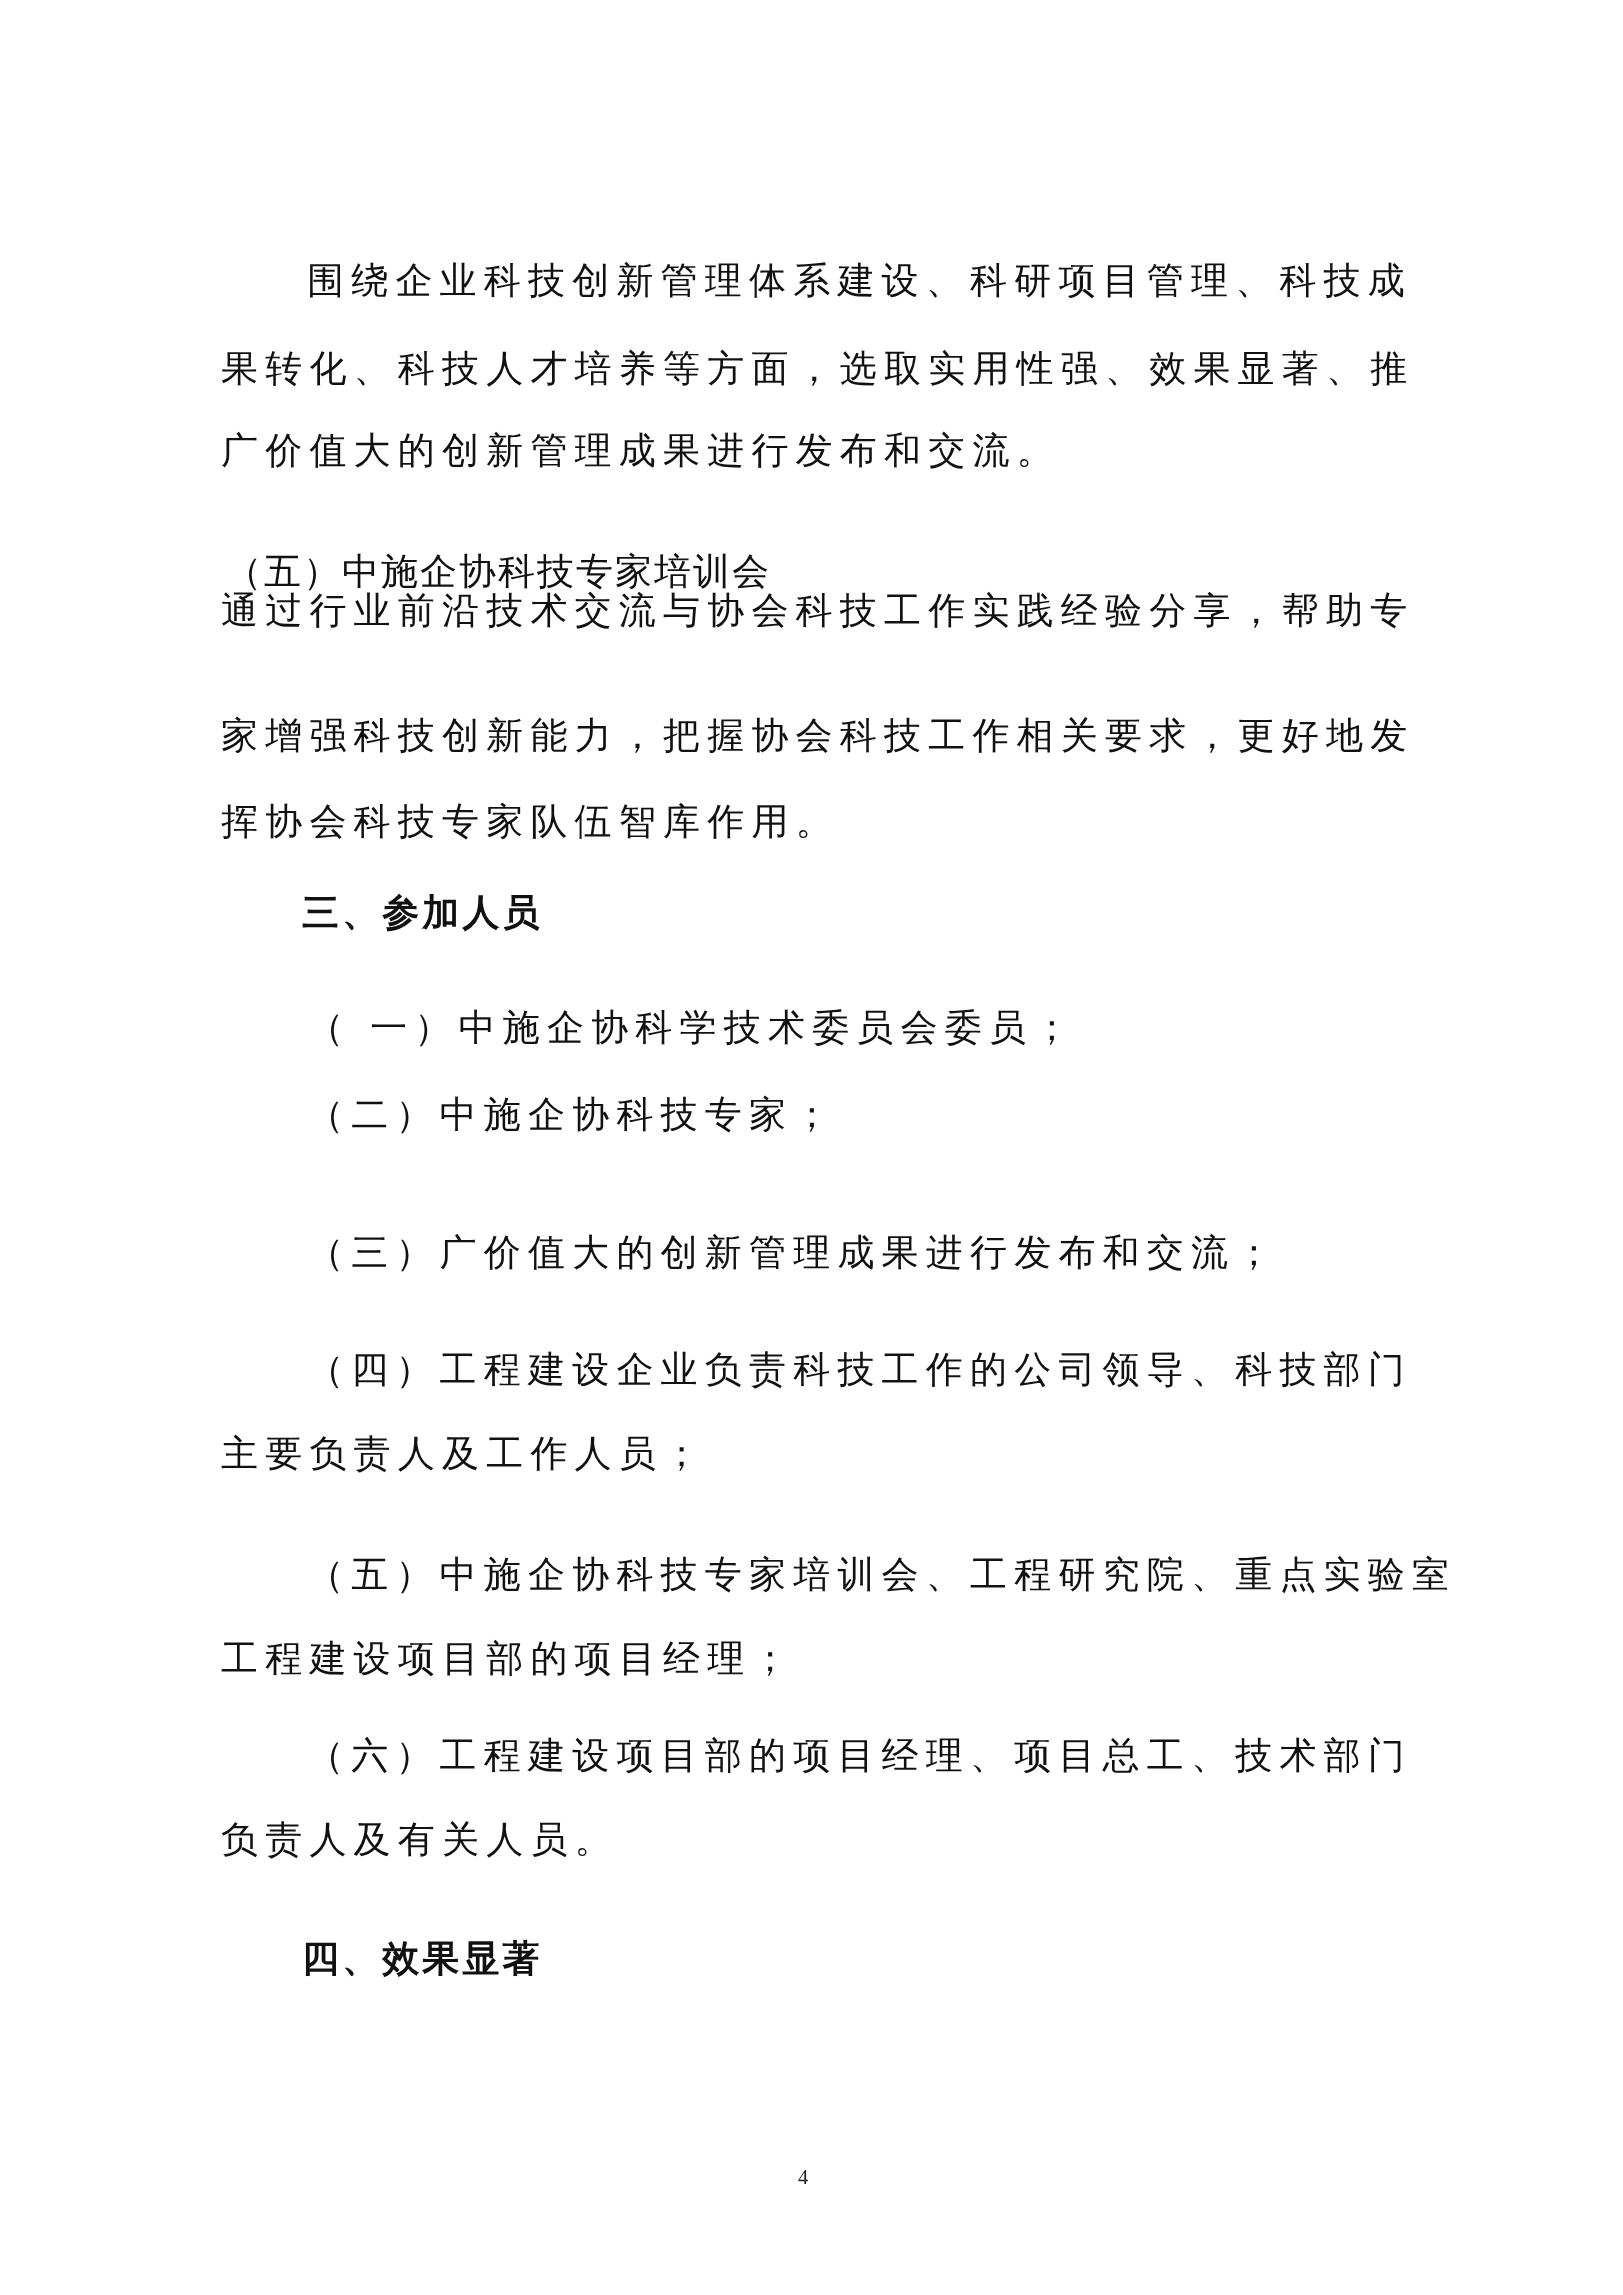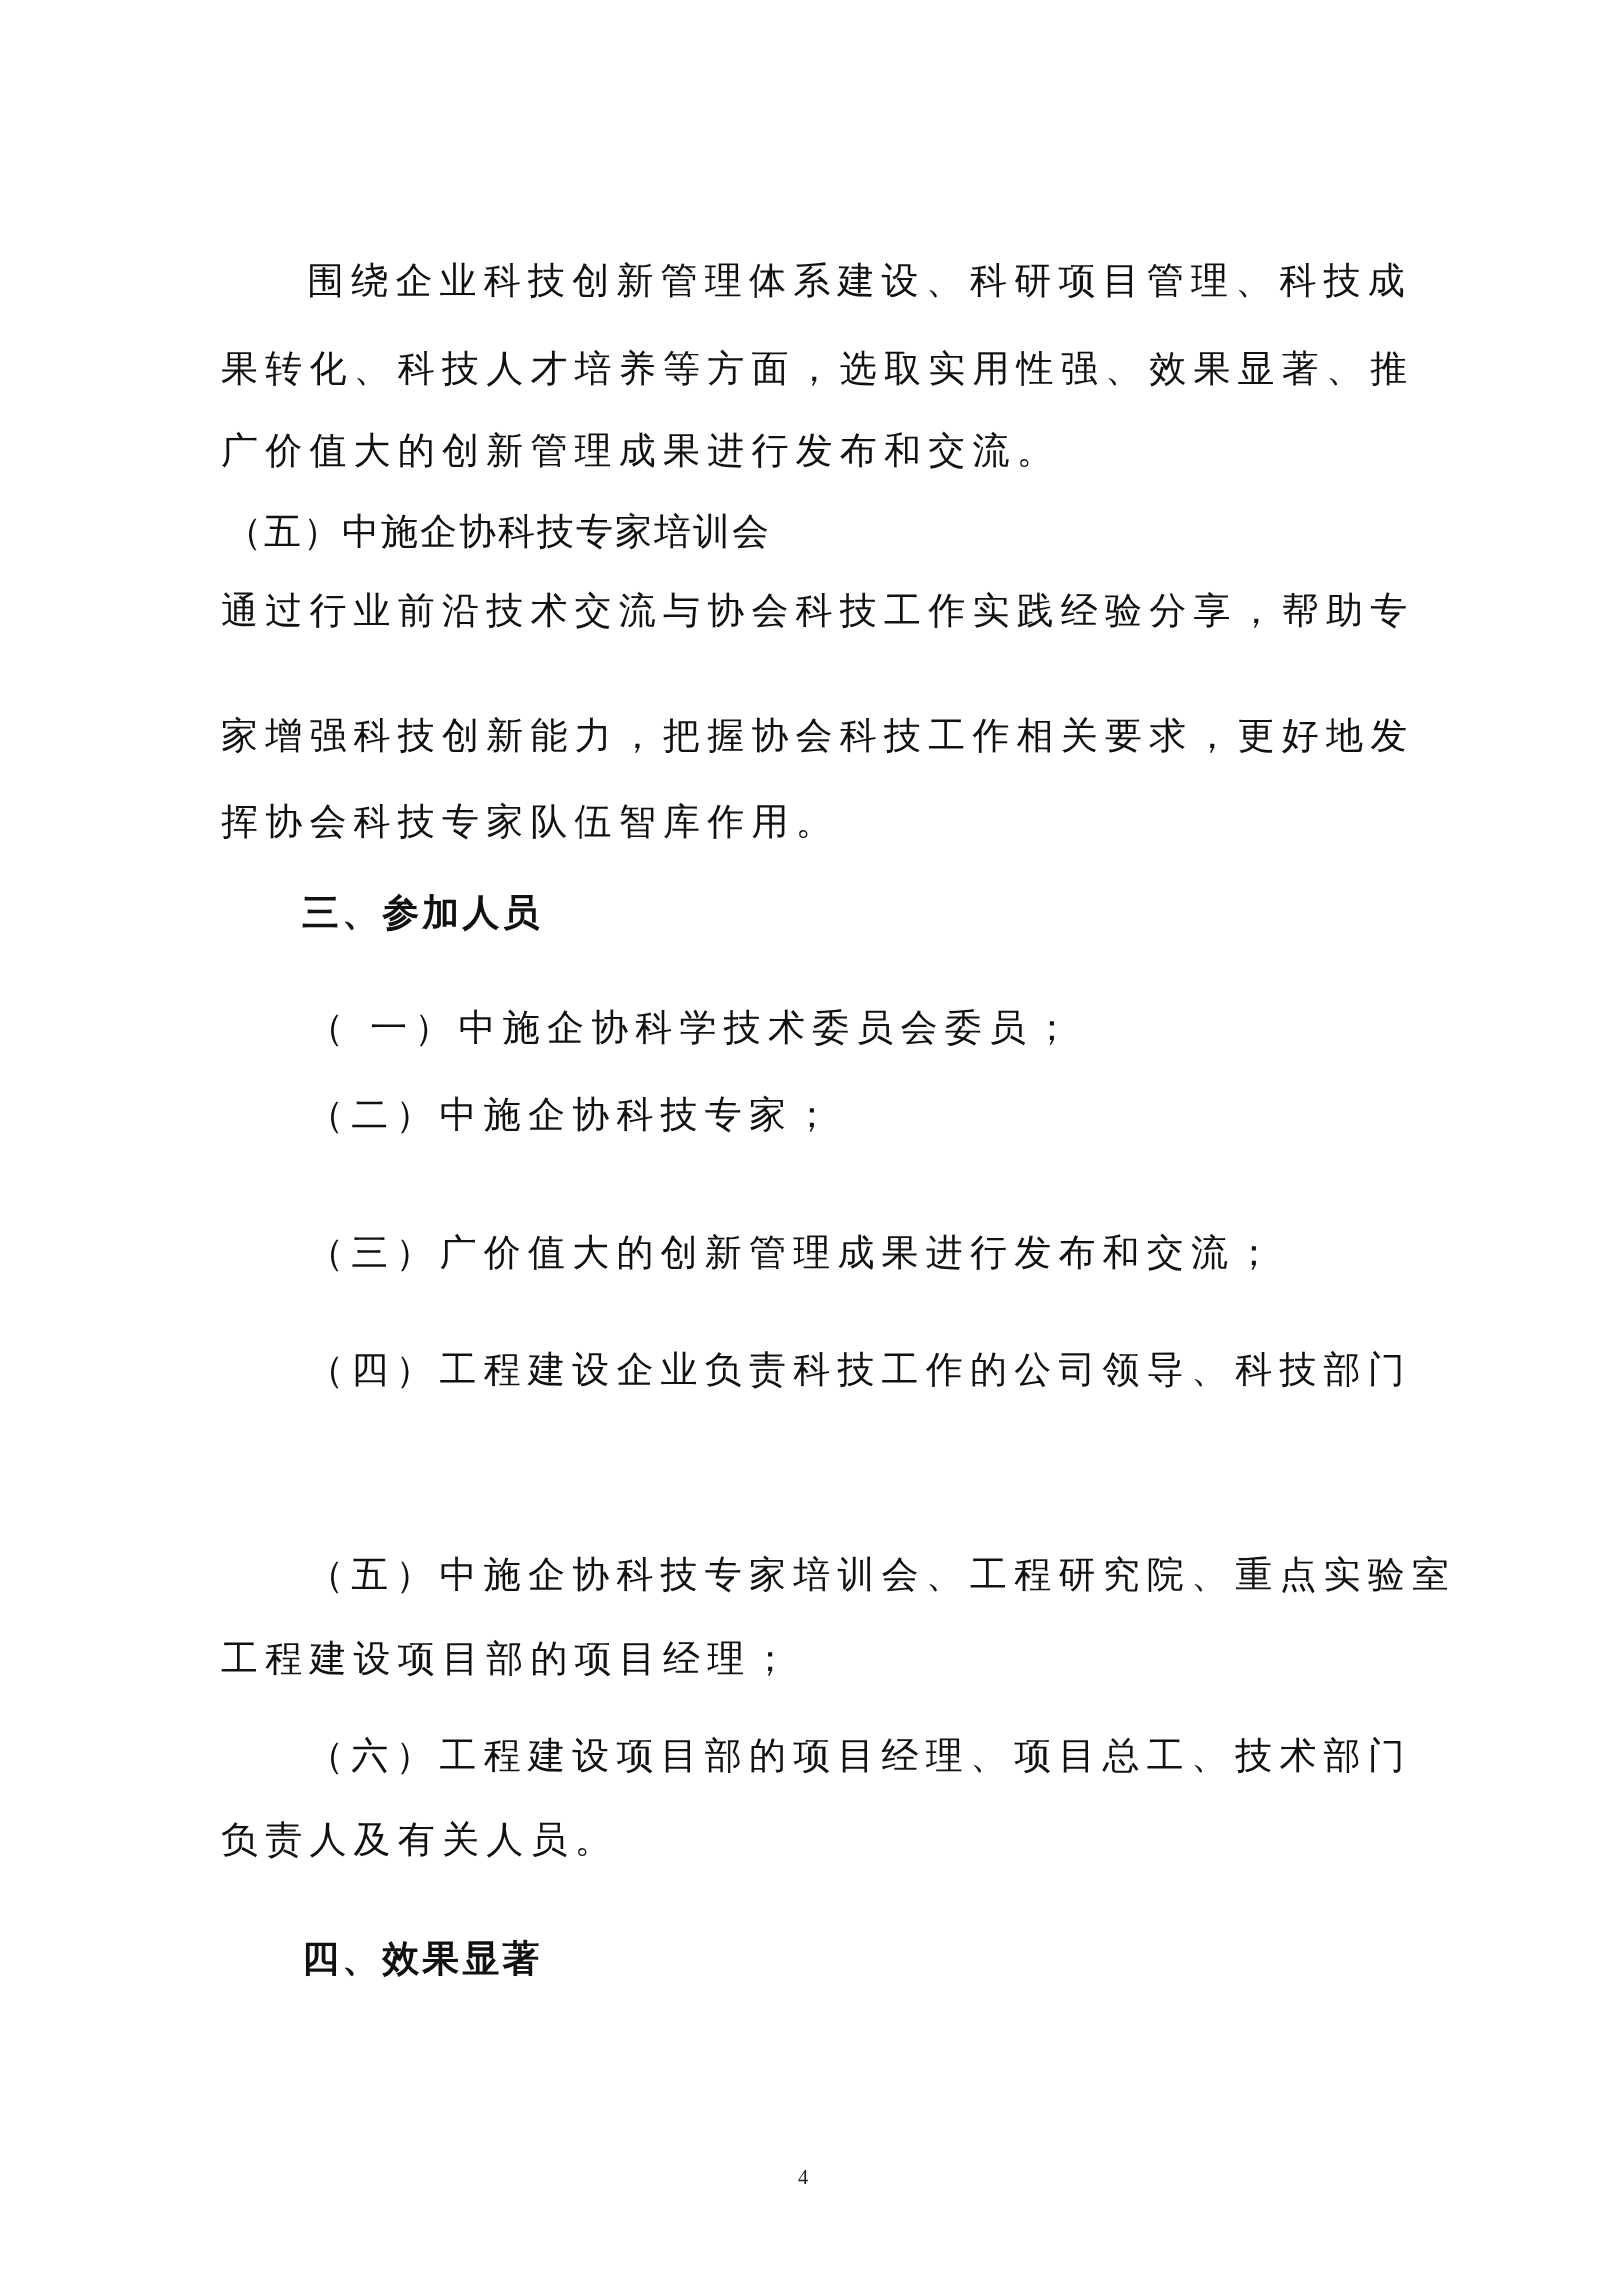--- a/index.html
+++ b/index.html
@@ -30,20 +30,21 @@
       letter-spacing: 7.2px;
       font-weight: normal;
     }
     .heading {
       font-family: Liberation Mono, monospace;
       font-weight: bold;
       letter-spacing: 3.1px;
     }
     .sub {
       letter-spacing: 2px;
+      margin-top: 40px;
     }
     .page-number {
       position: absolute;
       left: 798px;
       top: 2165px;
       font-size: 20.4px;
       line-height: 25.6px;
       font-family: "Liberation Serif", "DejaVu Serif", serif;
       color: #222;
     }
@@ -63,20 +64,21 @@
   <div class="line" style="left:221px; top:713px;">家增强科技创新能力，把握协会科技工作相关要求，更好地发</div>
   <div class="line" style="left:221px; top:799px;">挥协会科技专家队伍智库作用。</div>
 
   <div class="line heading" style="left:302px; top:892px;">三、参加人员</div>
 
   <div class="line" style="left:307px; top:1005px;">（ 一）中施企协科学技术委员会委员；</div>
   <div class="line" style="left:307px; top:1092px;">（二）中施企协科技专家；</div>
   <div class="line" style="left:307px; top:1230px;">（三）广价值大的创新管理成果进行发布和交流；</div>
 
   <div class="line" style="left:307px; top:1347px;">（四）工程建设企业负责科技工作的公司领导、科技部门</div>
+  <div class="line" style="left:221px; top:1431px;">主要负责人及工作人员；</div>
 
   <div class="line" style="left:307px; top:1552px;">（五）中施企协科技专家培训会、工程研究院、重点实验室</div>
   <div class="line" style="left:221px; top:1636px;">工程建设项目部的项目经理；</div>
 
   <div class="line" style="left:307px; top:1733px;">（六）工程建设项目部的项目经理、项目总工、技术部门</div>
   <div class="line" style="left:221px; top:1817px;">负责人及有关人员。</div>
 
   <div class="line heading" style="left:302px; top:1938px;">四、效果显著</div>
 
   <div class="page-number">4</div>

